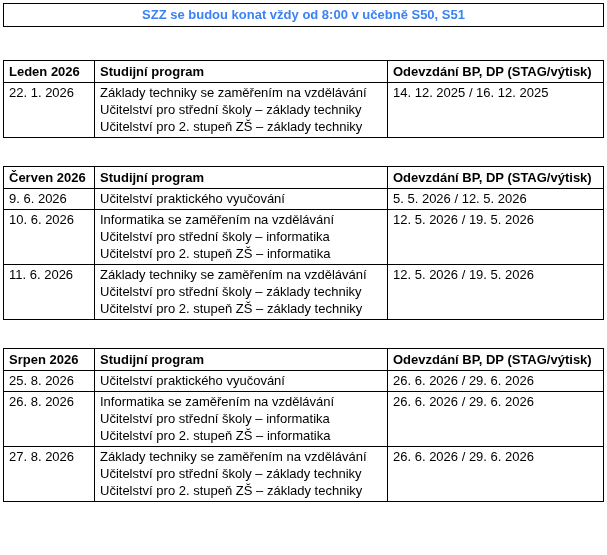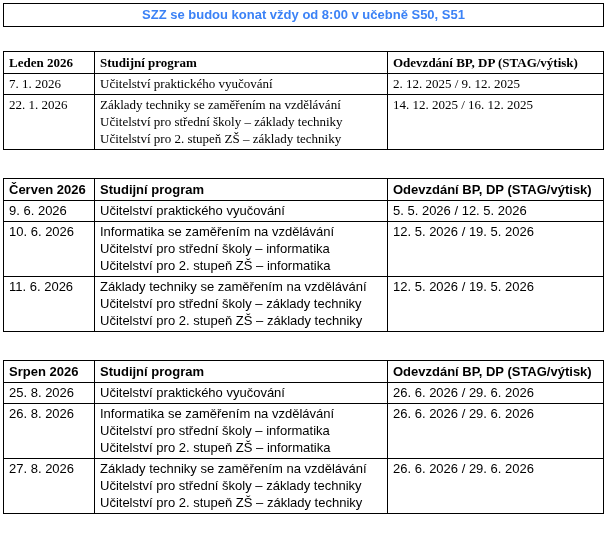--- a/index.html
+++ b/index.html
@@ -25,22 +25,21 @@
   .tables-container {
     margin-left: 3px;
   }
   table.sched {
     border-collapse: collapse;
     table-layout: fixed;
     width: 600px;
     margin-top: 28px;
   }
   table.sched:first-child {
-    margin-top: 24px;
-    font-family: Liberation Serif, serif;
+    margin-top: 33px;
   }
   col.c1 { width: 91px; }
   col.c2 { width: 293px; }
   col.c3 { width: 216px; }
   table.sched th,
   table.sched td {
     border: 1px solid #000000;
     padding: 1px 5px 2px 5px;
     vertical-align: top;
     text-align: left;
@@ -72,27 +71,20 @@
       <col class="c3">
     </colgroup>
     <thead>
       <tr>
         <th>Leden 2026</th>
         <th>Studijní program</th>
         <th>Odevzdání BP, DP (STAG/výtisk)</th>
       </tr>
     </thead>
     <tbody>
-  <tr>
-    <td>7. 1. 2026</td>
-    <td>
-              <div class="program-line">Učitelství praktického vyučování</div>
-            </td>
-    <td>2. 12. 2025 / 9. 12. 2025</td>
-  </tr>
 
 
   <tr>
     <td>22. 1. 2026</td>
     <td>
               <div class="program-line">Základy techniky se zaměřením na vzdělávání</div>
               <div class="program-line">Učitelství pro střední školy – základy techniky</div>
               <div class="program-line">Učitelství pro 2. stupeň ZŠ – základy techniky</div>
             </td>
     <td>14. 12. 2025 / 16. 12. 2025</td>

